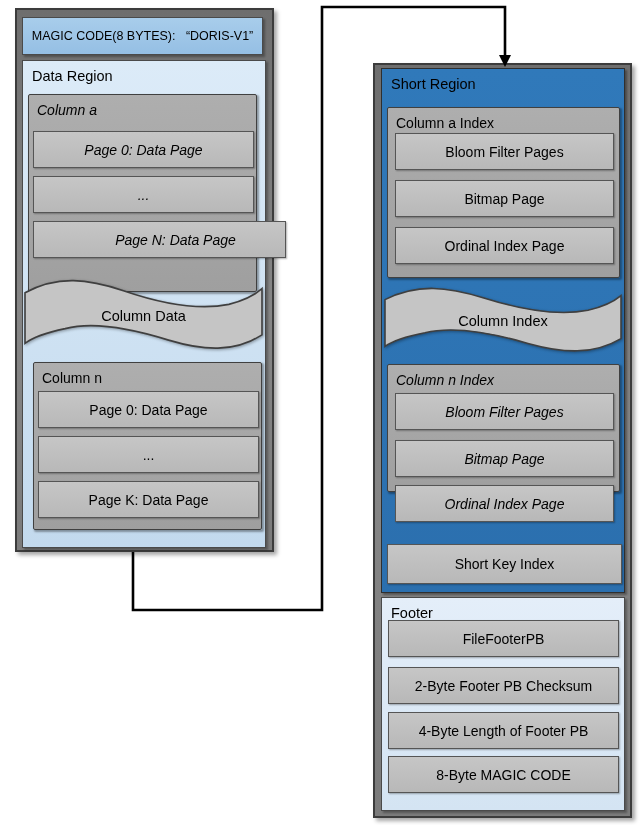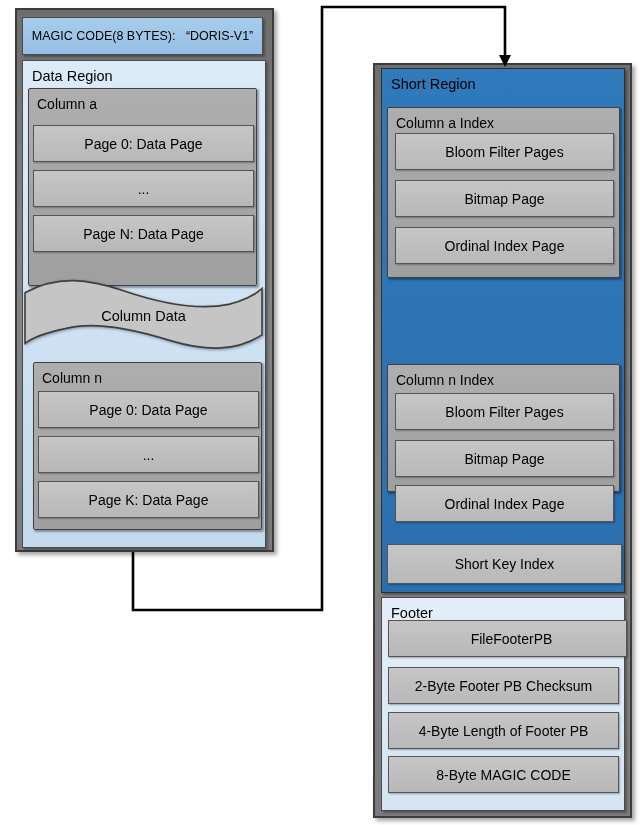--- a/index.html
+++ b/index.html
@@ -66,40 +66,40 @@
   
   .page-box {
     background:linear-gradient(180deg,#c6c6c6 0%,#b8b8b8 100%);
     border:1.2px solid #555;
     display:flex; align-items:center; justify-content:center;
     font-size:14px; text-align:center;
     box-shadow:1px 1px 1.5px rgba(0,0,0,0.3);
   }
 
   
-  #col-a { left:5px; top:27px;  width:229px; height:198px; }
+  #col-a { left:5px; top:33px;  width:229px; height:198px;font-style:italic; }
   #col-n { left:10px; top:301px; width:229px; height:168px; }
   #col-a .page-box, #col-n .page-box { left:4px; width:219px; height:35px; position:absolute; }
-  #col-a .p0 { top:36px; } #col-a .p1 { top:81px; } #col-a .p2 { top:126px; }
+  #col-a .p0 { top:36px; } #col-a .p1 { top:81px; } #col-a .p2 { top:126px;padding-left:32px; }
   #col-n .p0 { top:28px; } #col-n .p1 { top:73px; } #col-n .p2 { top:118px; }
 
   
   #col-a-idx { left:5px; top:38px;  width:233px; height:171px; }
-  #col-n-idx { left:5px; top:295px; width:233px; height:128px; }
+  #col-n-idx { left:5px; top:295px; width:233px; height:128px;font-style:italic; }
   #col-a-idx .page-box, #col-n-idx .page-box { left:7px; width:217px; height:35px; position:absolute; }
   #col-a-idx .p0 { top:25px; } #col-a-idx .p1 { top:72px; } #col-a-idx .p2 { top:119px; }
   #col-n-idx .p0 { top:28px; } #col-n-idx .p1 { top:75px; } #col-n-idx .p2 { top:120px; }
 
   #short-key {
     left:5px; top:475px; width:233px; height:38px; position:absolute;
   }
 
   
   .footer-item { left:6px; width:229px; height:35px; position:absolute; }
-  .fi0 { top:22px;padding-left:8px; } .fi1 { top:69px; } .fi2 { top:114px; } .fi3 { top:158px; }
+  .fi0 { top:22px; } .fi1 { top:69px; } .fi2 { top:114px; } .fi3 { top:158px; }
 
   
   .wave { pointer-events:none; }
   .wave svg { display:block; width:100%; height:100%;
               filter:drop-shadow(1.5px 1.5px 1.5px rgba(0,0,0,0.35)); }
   .wave .wave-label {
     position:absolute; left:0; right:0; top:50%;
     transform:translateY(-58%);
     text-align:center; font-size:14.5px;
   }
@@ -152,20 +152,27 @@
     <div class="abs" id="index-region">
       <div class="region-label">Short Region</div>
 
       <div class="abs column-box" id="col-a-idx">
         <div class="col-label">Column a Index</div>
         <div class="page-box p0">Bloom Filter Pages</div>
         <div class="page-box p1">Bitmap Page</div>
         <div class="page-box p2">Ordinal Index Page</div>
       </div>
 
+      <div class="abs wave" id="wave-index">
+        <svg viewBox="0 0 240 76" preserveAspectRatio="none">
+          <path d="M2,15 C35,-2 65,2 100,13 C140,26 175,32 205,26 C218,23 231,17 238,11
+                   L238,55 C210,72 180,70 145,60 C105,48 70,42 42,49 C27,52 10,57 2,63 Z" fill="#c5c5c5" stroke="#3f3f3f" stroke-width="1.6"></path>
+        </svg>
+        <div class="wave-label">Column Index</div>
+      </div>
 
       <div class="abs column-box" id="col-n-idx">
         <div class="col-label">Column n Index</div>
         <div class="page-box p0">Bloom Filter Pages</div>
         <div class="page-box p1">Bitmap Page</div>
         <div class="page-box p2">Ordinal Index Page</div>
       </div>
 
       <div class="page-box" id="short-key">Short Key Index</div>
     </div>

